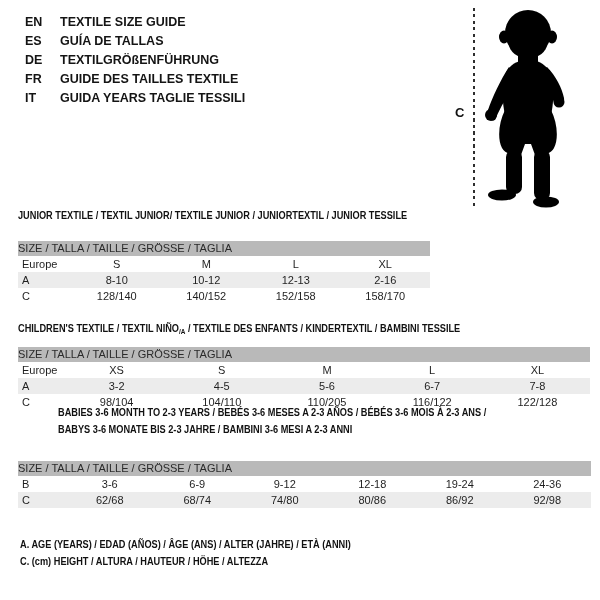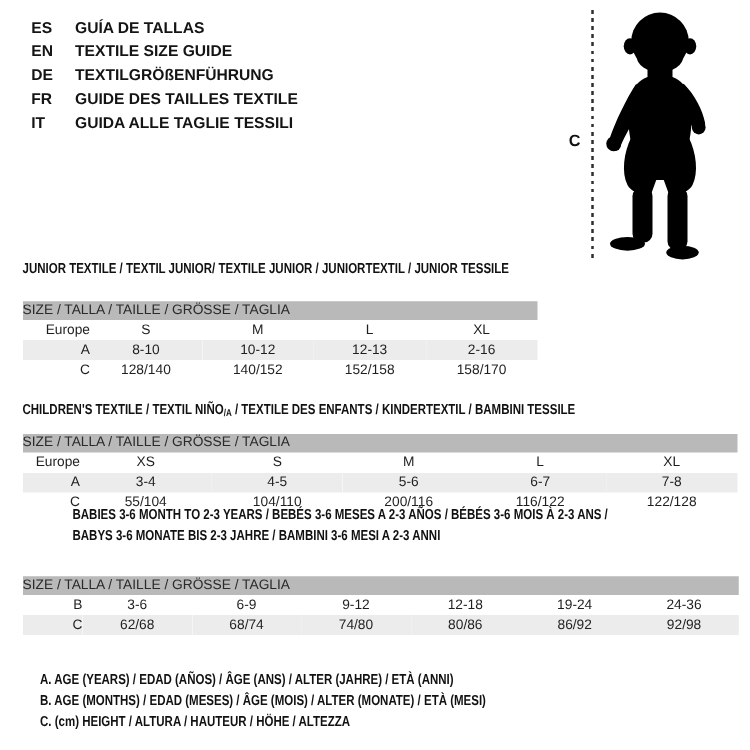--- a/index.html
+++ b/index.html
@@ -21,55 +21,55 @@
   .sec-title{position:absolute;left:18px;font-weight:bold;font-size:11.5px;color:#111;line-height:17px;white-space:nowrap;}
   .cond{display:inline-block;transform:scaleX(0.8);transform-origin:0 50%;white-space:nowrap;}
   .sub{font-size:8px;vertical-align:-2px;}
   #junior-title{top:207px;text-align:center;}
   #children-title{top:320px;}
   #babies-title{top:404px;margin-left:40px;}
   
   .size-table{position:absolute;left:18px;border-collapse:collapse;table-layout:fixed;
     font-size:11px;color:#1f1f1f;}
   .size-table td{padding:0;margin:0;text-align:center;height:16px;line-height:16px;white-space:nowrap;overflow:hidden;}
-  .size-table td.lbl{text-align:right;padding-left:4px;}
+  .size-table td.lbl{text-align:left;padding-left:4px;}
   .bar-row td{background:#b9b9b9;text-align:left;padding-left:0;height:15px;line-height:15px;color:#2a2a2a;}
   .shade td{background:#ececec;}
   #t-junior{top:241px;width:412px;}
   #t-children{top:347px;width:572px;}
   #t-babies{top:461px;width:573px;}
   
-  #legend{position:absolute;left:32px;top:536px;font-weight:bold;font-size:11.5px;color:#111;}
+  #legend{position:absolute;left:20px;top:536px;font-weight:bold;font-size:11.5px;color:#111;}
   .legend-line{line-height:17px;white-space:nowrap;}
 </style>
 </head>
 <body>
 
 <div id="page">
 
   <div id="langs">
     <div class="lang-row">
+      <span class="lang-code">EN</span>
+      <span class="lang-title">TEXTILE SIZE GUIDE</span>
+    </div>
+    <div class="lang-row">
       <span class="lang-code">ES</span>
       <span class="lang-title">GUÍA DE TALLAS</span>
     </div>
     <div class="lang-row">
-      <span class="lang-code">EN</span>
-      <span class="lang-title">TEXTILE SIZE GUIDE</span>
-    </div>
-    <div class="lang-row">
       <span class="lang-code">DE</span>
       <span class="lang-title">TEXTILGRÖßENFÜHRUNG</span>
     </div>
     <div class="lang-row">
       <span class="lang-code">FR</span>
       <span class="lang-title">GUIDE DES TAILLES TEXTILE</span>
     </div>
     <div class="lang-row">
       <span class="lang-code">IT</span>
-      <span class="lang-title">GUIDA ALLE TAGLIE TESSILI</span>
+      <span class="lang-title">GUIDA YEARS TAGLIE TESSILI</span>
     </div>
   </div>
 
   <div id="height-line"></div>
   <div id="height-label">C</div>
   <svg id="baby-svg" width="92" height="202" viewBox="0 0 92 202" xmlns="http://www.w3.org/2000/svg" fill="#000000">
     <ellipse cx="26" cy="31" rx="5" ry="6.5"></ellipse>
     <ellipse cx="74" cy="31" rx="5" ry="6.5"></ellipse>
     <circle cx="50" cy="27" r="23"></circle>
     <ellipse cx="50" cy="38" rx="19" ry="14"></ellipse>
@@ -144,31 +144,31 @@
       <tr>
         <td class="lbl">Europe</td>
         <td>XS</td>
         <td>S</td>
         <td>M</td>
         <td>L</td>
         <td>XL</td>
       </tr>
       <tr class="shade">
         <td class="lbl">A</td>
-        <td>3-4</td>
+        <td>3-2</td>
         <td>4-5</td>
         <td>5-6</td>
         <td>6-7</td>
         <td>7-8</td>
       </tr>
       <tr>
         <td class="lbl">C</td>
-        <td>55/104</td>
+        <td>98/104</td>
         <td>104/110</td>
-        <td>200/116</td>
+        <td>110/205</td>
         <td>116/122</td>
         <td>122/128</td>
       </tr>
     </tbody>
   </table>
 
   <div class="sec-title" id="babies-title">
     <div><span class="cond">BABIES 3-6 MONTH TO 2-3 YEARS / BEBÉS 3-6 MESES A 2-3 AÑOS / BÉBÉS 3-6 MOIS À 2-3 ANS /</span></div>
     <div><span class="cond">BABYS 3-6 MONATE BIS 2-3 JAHRE / BAMBINI 3-6 MESI A 2-3 ANNI</span></div>
   </div>
@@ -205,20 +205,17 @@
         <td>92/98</td>
       </tr>
     </tbody>
   </table>
 
   <div id="legend">
     <div class="legend-line">
       <span class="cond">A. AGE (YEARS) / EDAD (AÑOS) / ÂGE (ANS) / ALTER (JAHRE) / ETÀ (ANNI)</span>
     </div>
     <div class="legend-line">
-      <span class="cond">B. AGE (MONTHS) / EDAD (MESES) / ÂGE (MOIS) / ALTER (MONATE) / ETÀ (MESI)</span>
-    </div>
-    <div class="legend-line">
       <span class="cond">C. (cm) HEIGHT / ALTURA / HAUTEUR / HÖHE / ALTEZZA</span>
     </div>
   </div>
 
 </div>
 
 </body></html>

